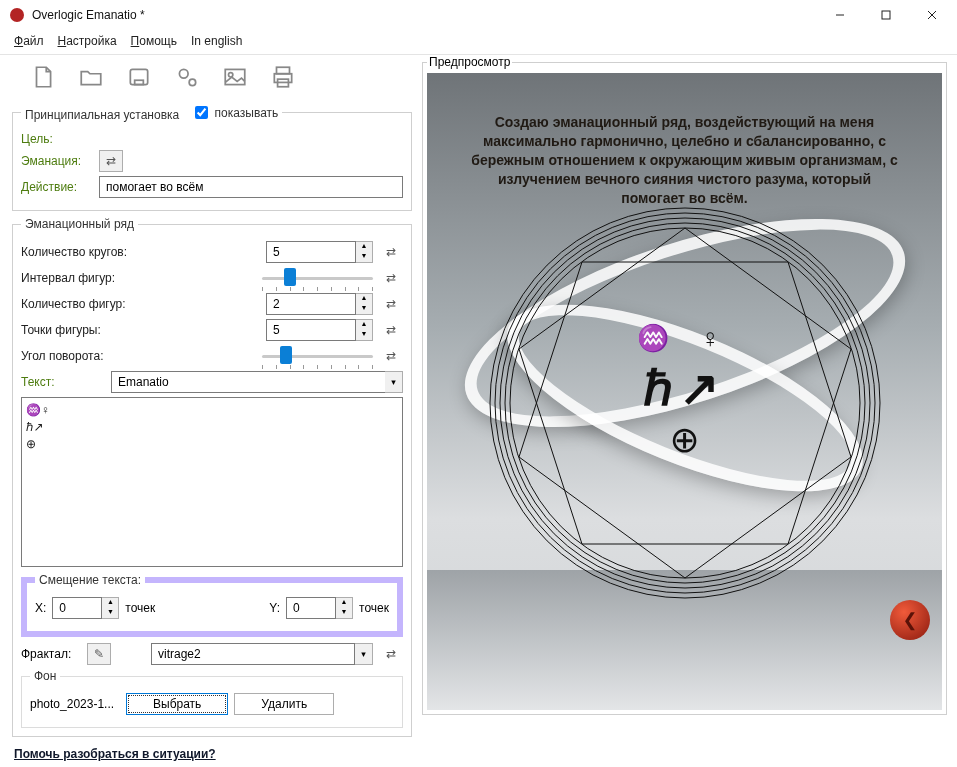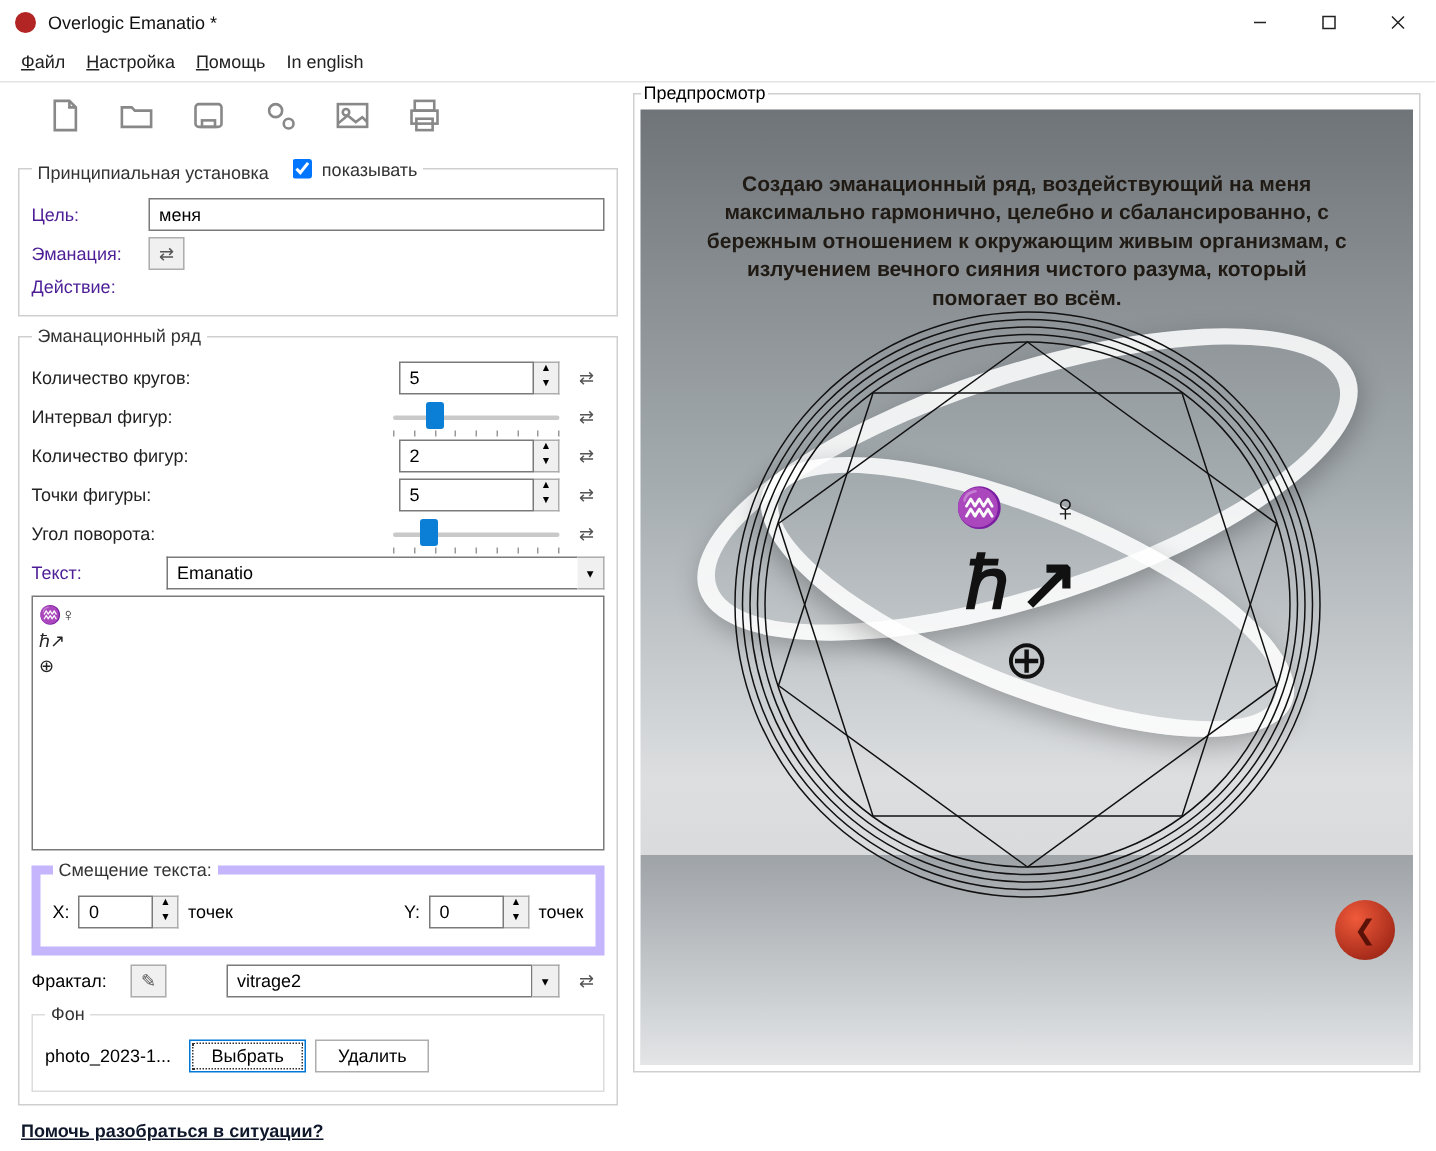--- a/index.html
+++ b/index.html
@@ -25,21 +25,21 @@
   .body-row { display:flex; padding:0 10px 4px 12px; gap:10px; }
 
   
   .left { width:400px; display:flex;flex-direction:column;gap:6px; }
   fieldset.group { border:1px solid #cfcfcf; margin:0; padding:10px 8px 8px 8px; position:relative; }
   fieldset.group > legend { padding:0 4px; color:#333; }
   .chk { display:inline-flex;align-items:center;gap:4px;margin-left:8px; }
   .chk input{width:13px;height:13px;}
 
   .row { display:flex;align-items:center;gap:6px;margin-bottom:4px; }
-  .label-col { width:72px; color:#4c1d95;}
+  .label-col { width:72px; color:#4d7c0f;}
   .label-wide { width:118px; color:#222;}
   .textbox { flex:1; border:1px solid #7a7a7a; padding:2px 6px; font-family:inherit; height:22px; background:#fff;}
   .iconbtn { width:24px;height:22px;border:1px solid #adadad;background:#f0f0f0;display:flex;align-items:center;justify-content:center;color:#555;}
   .iconbtn.plain{border:none;background:none;}
 
   .spinner { display:flex; }
   .spinner input{ width:90px;border:1px solid #7a7a7a;padding:2px 6px;height:22px; }
   .spinner .sbtns{display:flex;flex-direction:column;border:1px solid #adadad;border-left:none;}
   .spinner .sbtns div{width:16px;height:10px;font-size:7px;line-height:7px;text-align:center;background:#f0f0f0;}
   .spinner.small input{width:50px;}
@@ -48,21 +48,21 @@
   .slider .thumb{position:absolute;top:1px;width:12px;height:18px;background:#0b7fd6;border-radius:2px;}
   .slider .ticks{position:absolute;bottom:-2px;width:100%;display:flex;justify-content:space-between;}
   .slider .ticks i{width:1px;height:4px;background:#999;}
 
   .combo { flex:1; display:flex; }
   .combo input{flex:1;border:1px solid #7a7a7a;padding:2px 6px;height:22px;margin-left:34px;}
   .combo .drop{width:18px;height:22px;border:1px solid #adadad;border-left:none;background:#f0f0f0;display:flex;align-items:center;justify-content:center;font-size:9px;}
 
   .bigtext { width:100%;height:170px;border:1px solid #7a7a7a;padding:4px;font-family:serif;color:#222;line-height:1.4;}
 
-  .btn { border:1px solid #0078d7; padding:3px 14px; background:#fff; }
+  .btn { border:1px solid #0078d7; padding:3px 26px; background:#fff; }
   .btn.focused { outline:1px dotted #333; outline-offset:-3px;}
   .btn.plain{border-color:#adadad;}
 
   
   .right { flex:1; }
   fieldset.preview { border:1px solid #cfcfcf; margin:0; padding:4px; height:660px;}
   .preview-surface{ width:100%; height:100%; background:linear-gradient(#6f7478 0%, #a6adb1 40%, #dcdee0 70%, #d0d3d5 100%); position:relative; overflow:hidden;}
   .arch-stage{position:absolute;inset:0;display:flex;align-items:center;justify-content:center;}
   .ring{position:absolute;border:12px solid rgba(255,255,255,0.85);border-radius:50%;box-shadow:0 6px 18px rgba(0,0,0,.25);}
   .ring.r1{width:460px;height:160px;transform:rotate(-18deg);top:170px;}
@@ -159,28 +159,28 @@
 <fieldset class="group">
   <legend>
     <span>Принципиальная установка</span>
     <span class="chk">
             <input type="checkbox" checked="" style="">
             <span>показывать</span>
           </span>
   </legend>
   <div class="row">
     <div class="label-col">Цель:</div>
-    <input class="textbox" value="меня" style="">
   </div>
   <div class="row">
     <div class="label-col">Эманация:</div>
     <div class="iconbtn">⇄</div>
   </div>
   <div class="row">
     <div class="label-col">Действие:</div>
+    <input class="textbox" value="помогает во всём" style="">
   </div>
 </fieldset>
 
 <fieldset class="group">
   <legend>Эманационный ряд</legend>
 
   <div class="row">
     <div class="label-wide">Количество кругов:</div>
     <div style="flex:1"></div>
     <div class="spinner">

